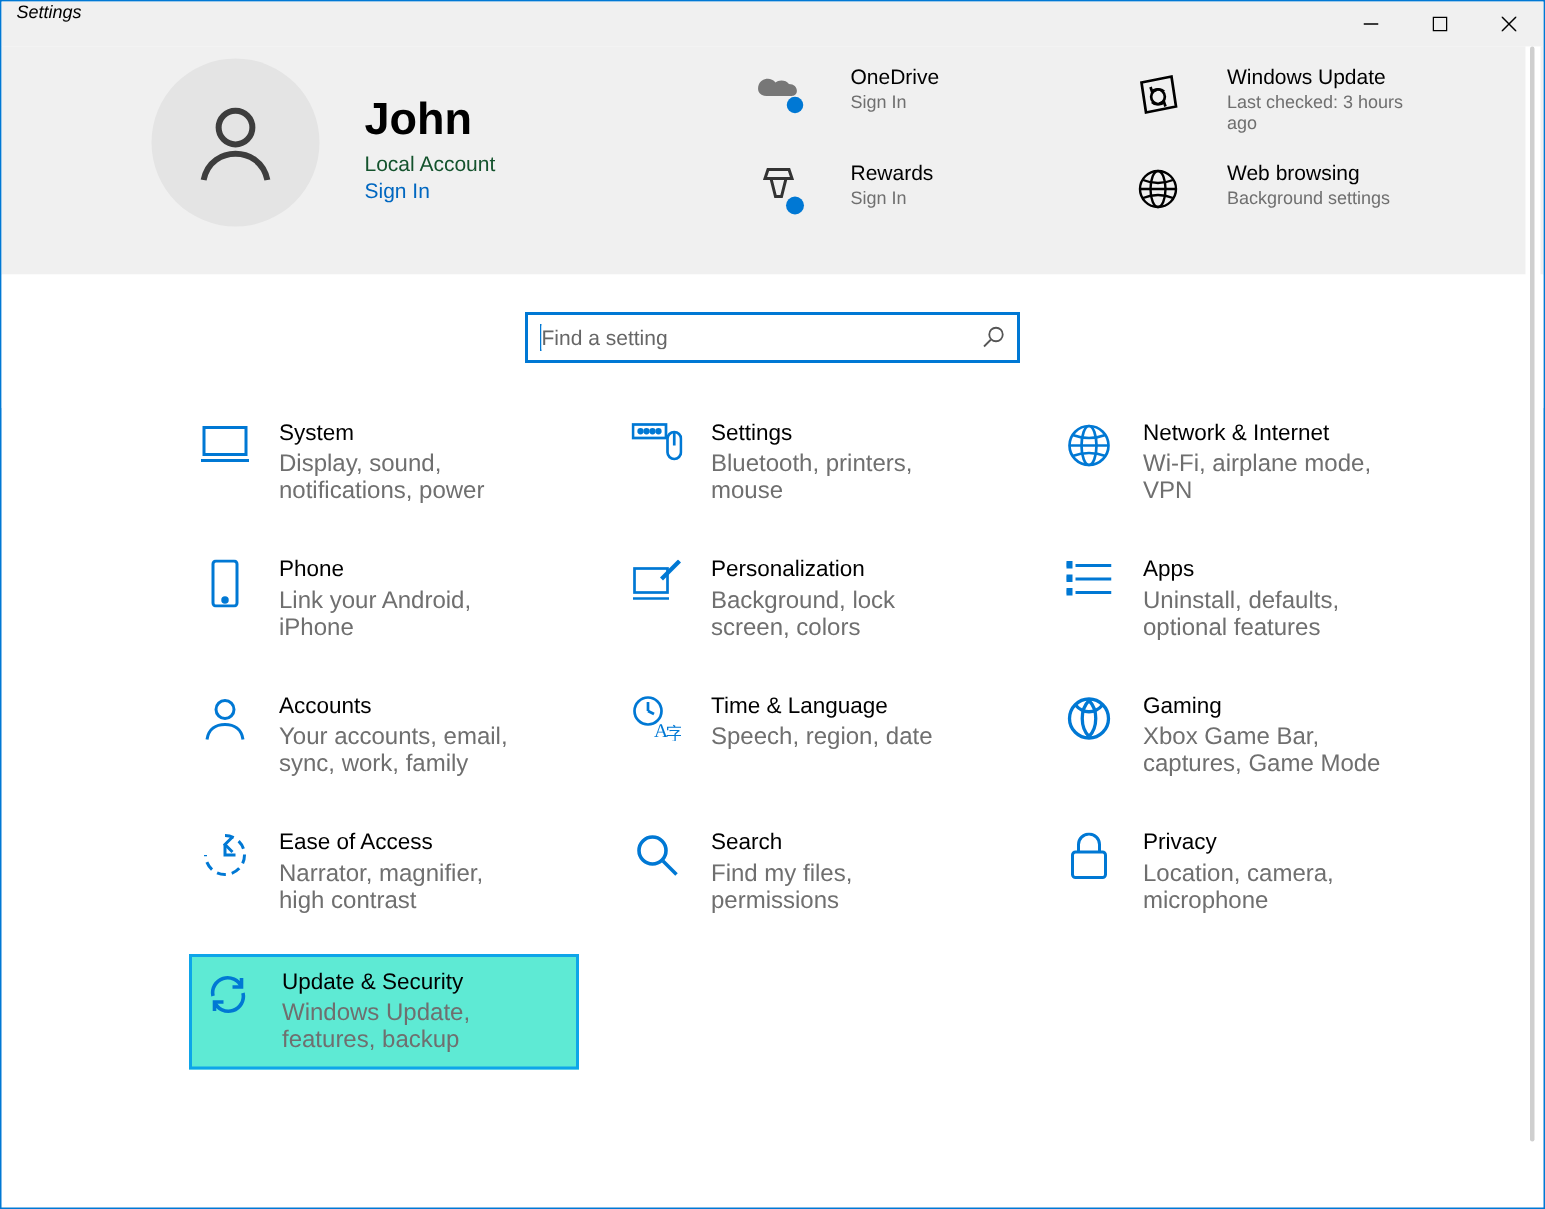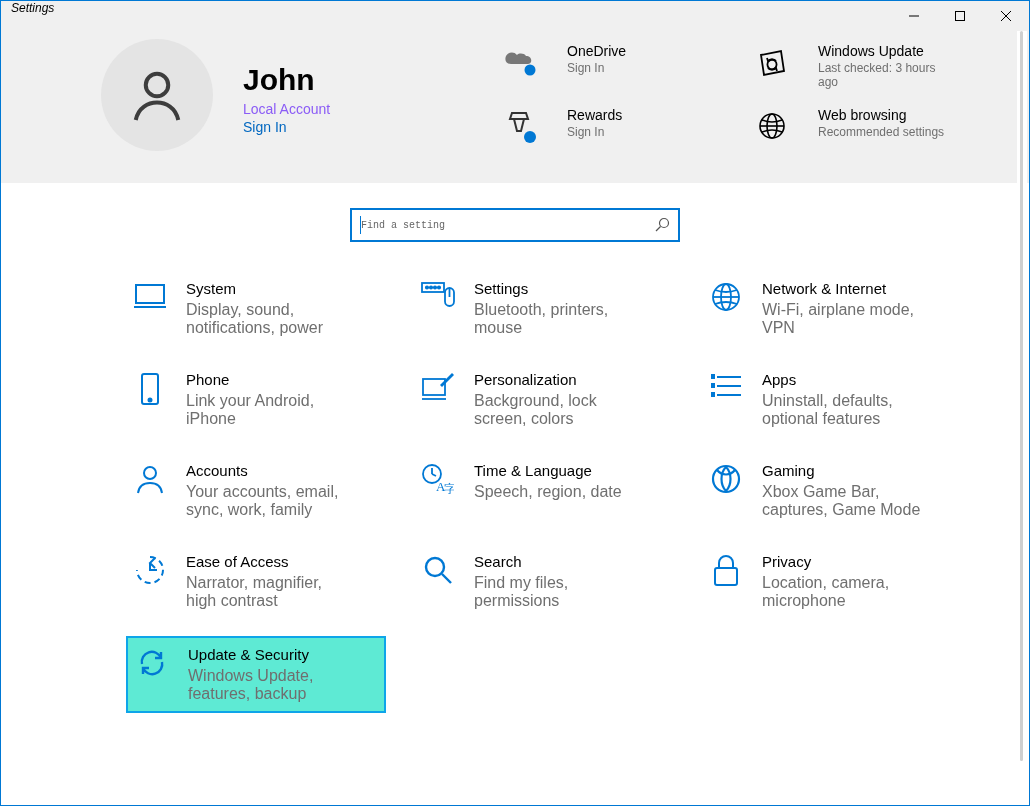--- a/index.html
+++ b/index.html
@@ -33,37 +33,37 @@
     display: flex;
     gap: 30px;
   }
   .avatar {
     width: 112px; height: 112px; border-radius: 50%;
     background: #e4e4e4;
     display: flex; align-items:center; justify-content:center;
   }
   .user-block { display:flex; flex-direction:column; justify-content:center; }
   .user-name { font-size: 30px; font-weight: 600; }
-  .user-sub  { font-size: 14px; color:#8b5cf6; margin-top:4px; }
+  .user-sub  { font-size: 14px; color:#14532d; margin-top:4px; }
   .sign-in-link { font-size:14px; color:#0067c0; margin-top:2px; cursor:pointer; }
 
   .header-tiles { display:flex; flex-wrap:wrap; margin-left:auto; gap: 0px 6px; width: 510px; }
   .header-tile { width: 245px; display:flex; gap:26px; padding:4px 4px 14px 12px; cursor:pointer; }
   .ht-icon { width:40px; display:flex; justify-content:center; align-items:flex-start; padding-top:4px;}
   .ht-title { font-size:14px; color:#000; }
   .ht-sub { font-size:12px; color:#6f6f6f; margin-top:2px; max-width:140px; }
 
   .search-wrap { display:flex; justify-content:center; padding:25px 0 30px; background:#fff; }
   .search-box {
     width: 330px; height: 34px; border: 2px solid #0078d4;
     display:flex; align-items:center; padding: 0 8px;
   }
   .search-box input {
-    flex:1; border:none; outline:none; font-size:10px; color:#ef4444;
-    font-family: Liberation Mono, monospace;
+    flex:1; border:none; outline:none; font-size:14px; color:#ef4444;
+    font-family: Liberation Sans, sans-serif;
   }
   .search-box input::placeholder { color:#666; }
   .search-box .cursor-bar { width:1px; height:18px; background:#0078d4; }
 
   .grid {
     display:grid;
     grid-template-columns: repeat(3, 270px);
     column-gap: 0px;
     row-gap: 40px;
     padding: 0 0 20px 125px;
@@ -181,21 +181,21 @@
         <svg width="30" height="30" viewBox="0 0 30 30" fill="none" stroke="#000" stroke-width="1.6">
           <circle cx="15" cy="15" r="12"></circle>
           <ellipse cx="15" cy="15" rx="5" ry="12"></ellipse>
           <line x1="3" y1="15" x2="27" y2="15"></line>
           <path d="M5 9 Q15 13 25 9"></path>
           <path d="M5 21 Q15 17 25 21"></path>
         </svg>
       </div>
       <div>
         <div class="ht-title">Web browsing</div>
-        <div class="ht-sub">Recommended settings</div>
+        <div class="ht-sub">Background settings</div>
       </div>
     </div>
   </div>
 </div>
 
 <div class="search-wrap">
   <div class="search-box">
     <span class="cursor-bar"></span>
     <input type="text" placeholder="Find a setting" style="">
     <svg width="16" height="16" viewBox="0 0 16 16" fill="none" stroke="#555" stroke-width="1.2">

